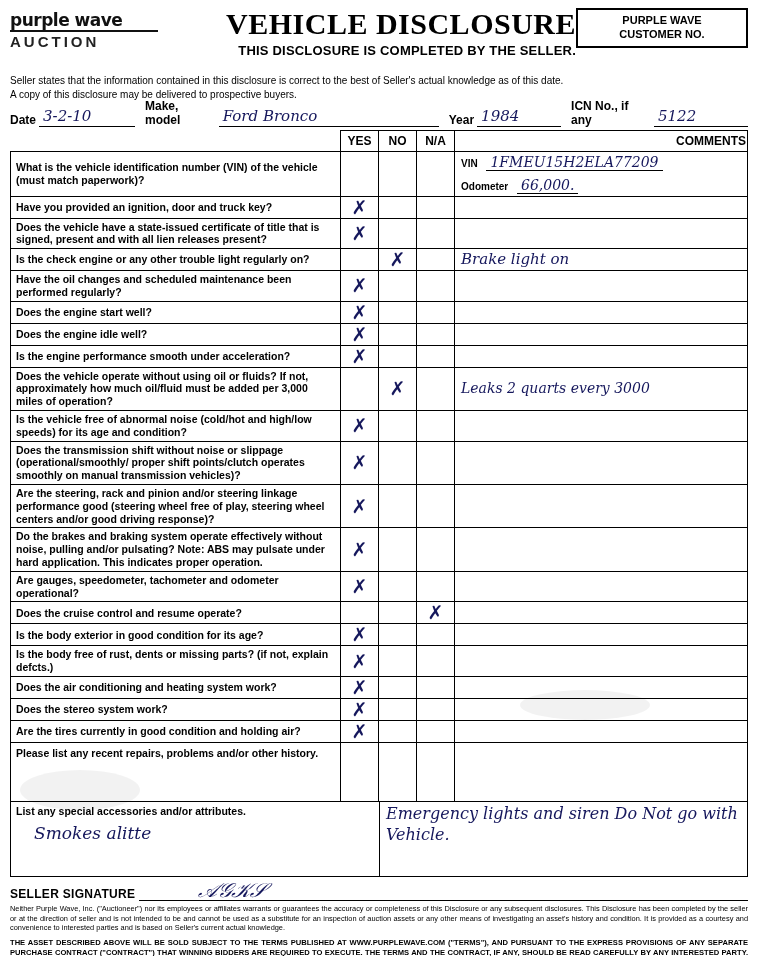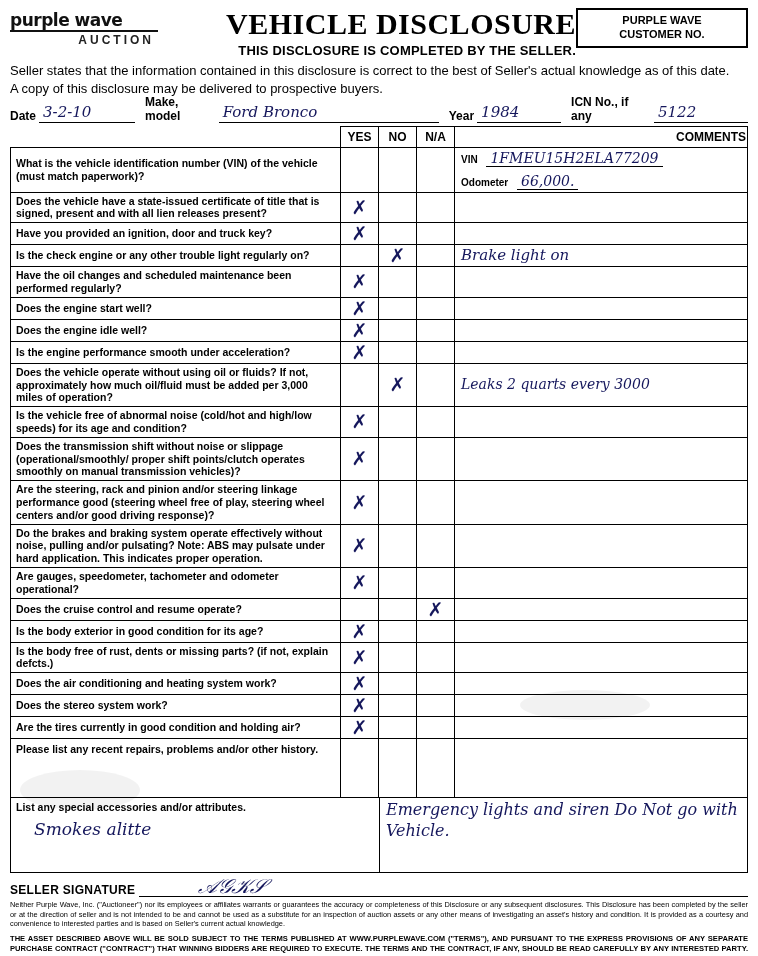--- a/index.html
+++ b/index.html
@@ -35,26 +35,26 @@
     line-height: 1;
   }
   .logo-main {
     font-family: "DejaVu Sans", sans-serif;
     font-weight: bold;
     font-size: 17px;
     letter-spacing: -0.5px;
     color: #111;
   }
   .logo-sub {
-    font-size: 12px;
+    font-size: 15px;
     font-weight: bold;
     letter-spacing: 3px;
     margin-top: 2px;
     color: #222;
-    text-align: right;
+    text-align: left;
     padding-right: 6px;
   }
   .logo-rule {
     border-top: 2px solid #111;
     margin-top: 1px;
     width: 148px;
   }
   .title-wrap {
     flex: 1;
     text-align: right;
@@ -80,23 +80,23 @@
     margin-top: 2px;
     font-size: 11px;
     font-weight: bold;
     text-align: center;
     line-height: 1.3;
     padding-top: 3px;
     box-sizing: border-box;
   }
   
   .intro {
-    font-size: 13px;
+    font-size: 10px;
     line-height: 1.35;
-    margin-top: 4px;
+    margin-top: 16px;
   }
   .form-line {
     display: flex;
     align-items: flex-end;
     font-size: 12px;
     font-weight: bold;
     margin-top: 4px;
     height: 22px;
   }
   .fl-label { margin-right: 3px; }
@@ -335,29 +335,29 @@
             </div>
             <div style="margin-top:4px">
               <span class="cmt-label">Odometer</span>
               <span class="cmt-hand">66,000.</span>
             </div>
           </div>
         </td>
       </tr>
 
       <tr>
+        <td class="q">Have you provided an ignition, door and truck key?</td>
+        <td class="mark">✗</td>
+        <td class="mark"></td>
+        <td class="mark"></td>
+        <td class="cmt"></td>
+      </tr>
+
+      <tr>
         <td class="q">Does the vehicle have a state-issued certificate of title that is signed, present and with all lien releases present?</td>
-        <td class="mark">✗</td>
-        <td class="mark"></td>
-        <td class="mark"></td>
-        <td class="cmt"></td>
-      </tr>
-
-      <tr>
-        <td class="q">Have you provided an ignition, door and truck key?</td>
         <td class="mark">✗</td>
         <td class="mark"></td>
         <td class="mark"></td>
         <td class="cmt"></td>
       </tr>
 
       <tr>
         <td class="q">Is the check engine or any other trouble light regularly on?</td>
         <td class="mark"></td>
         <td class="mark">✗</td>

